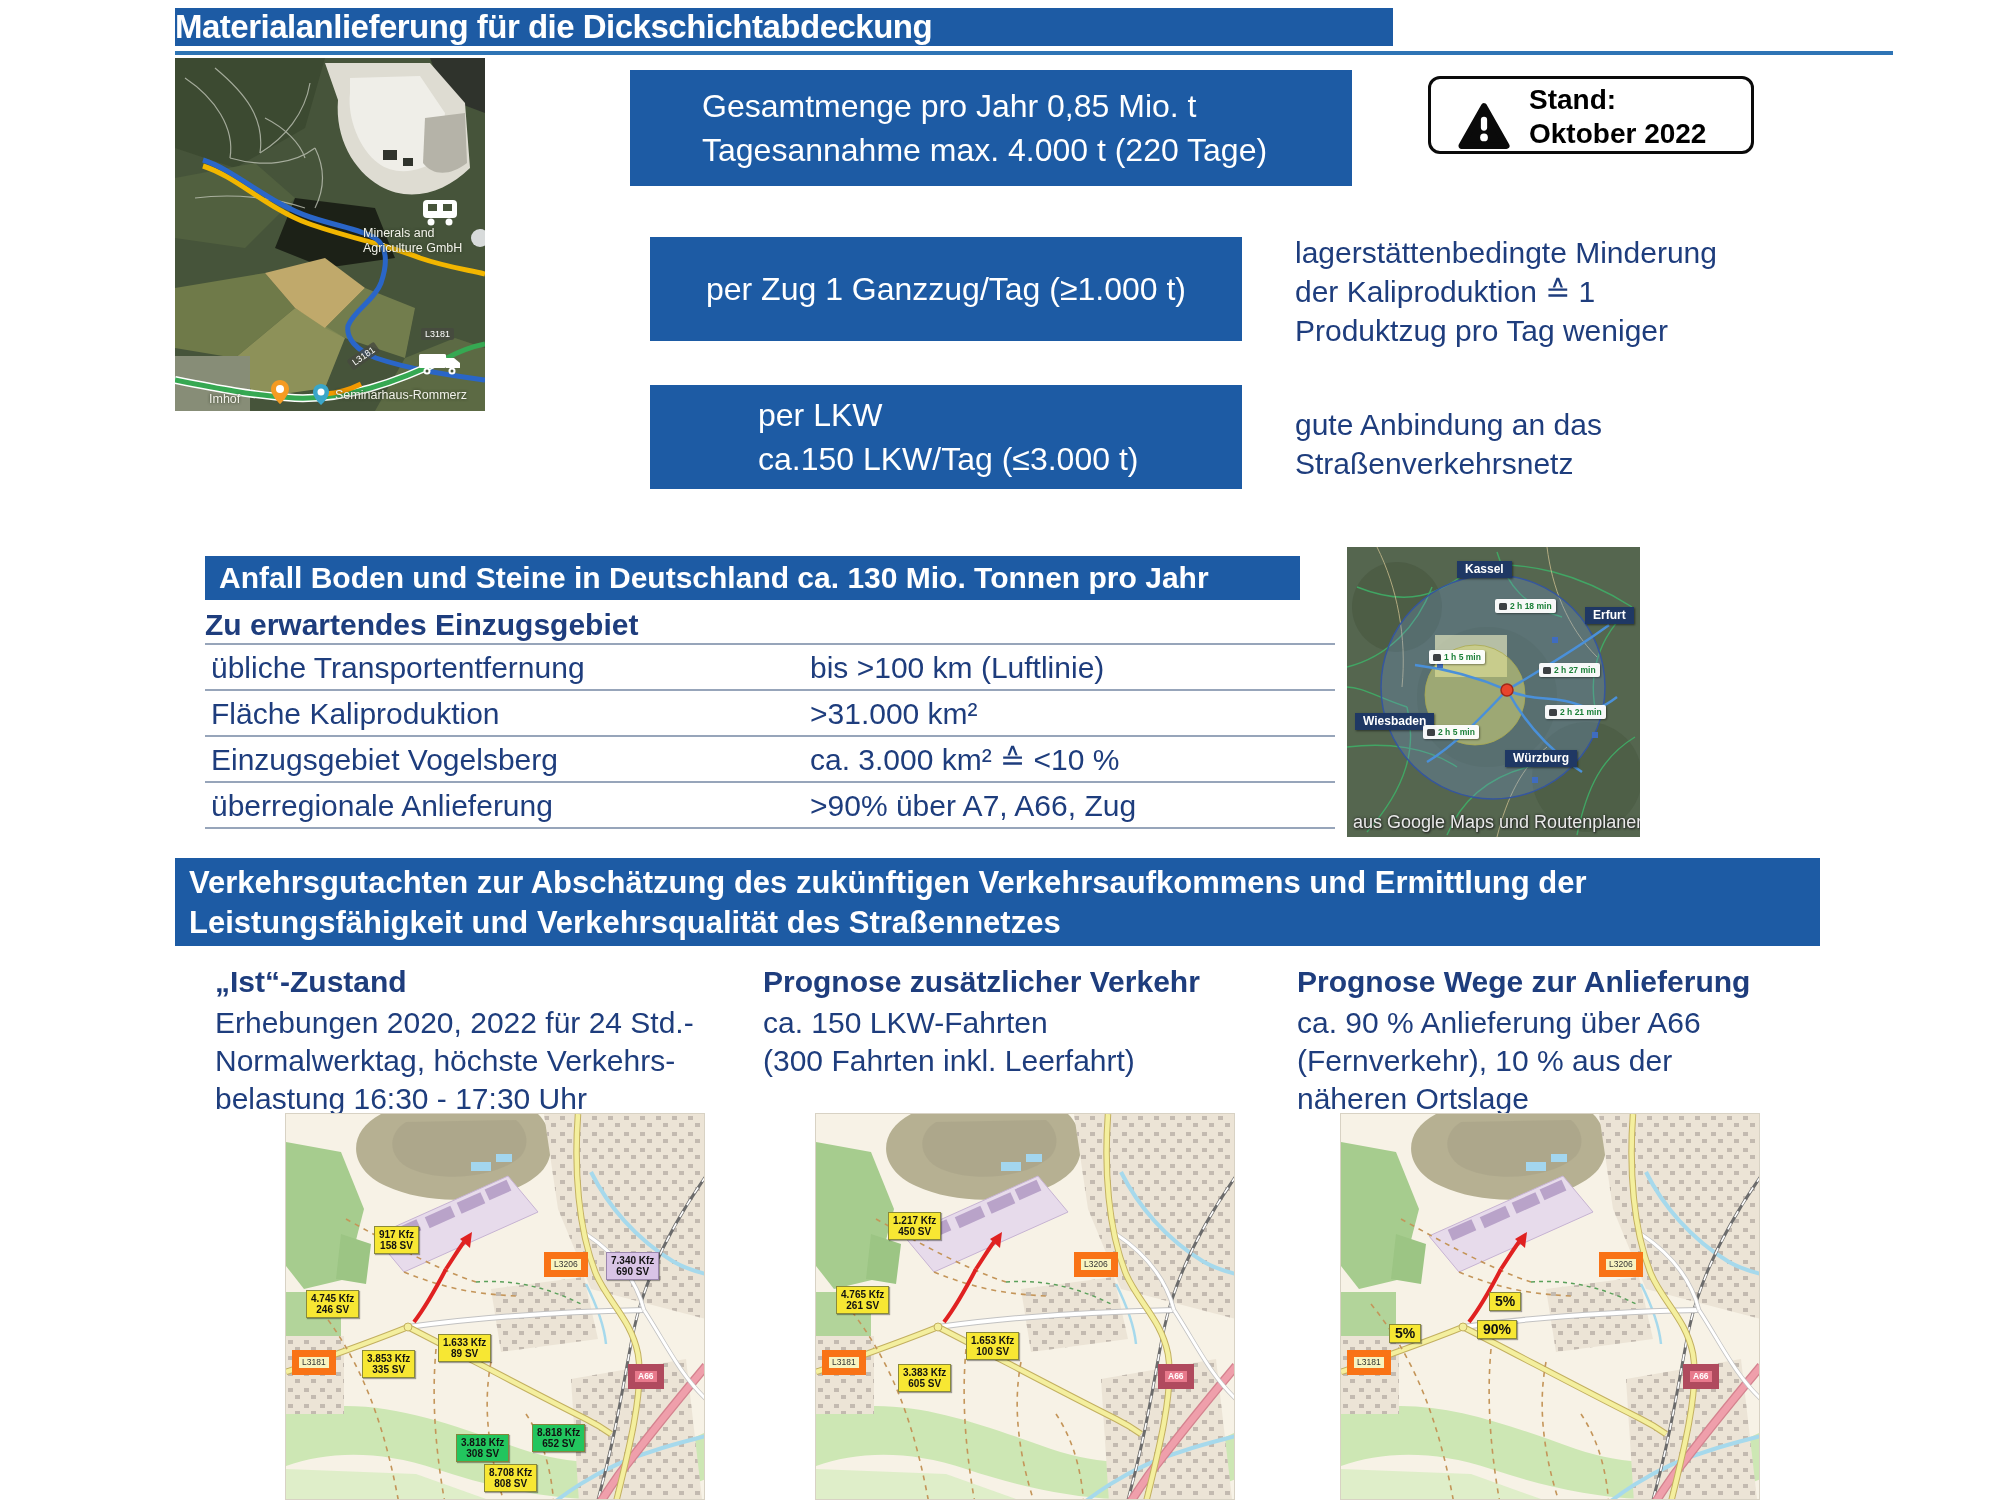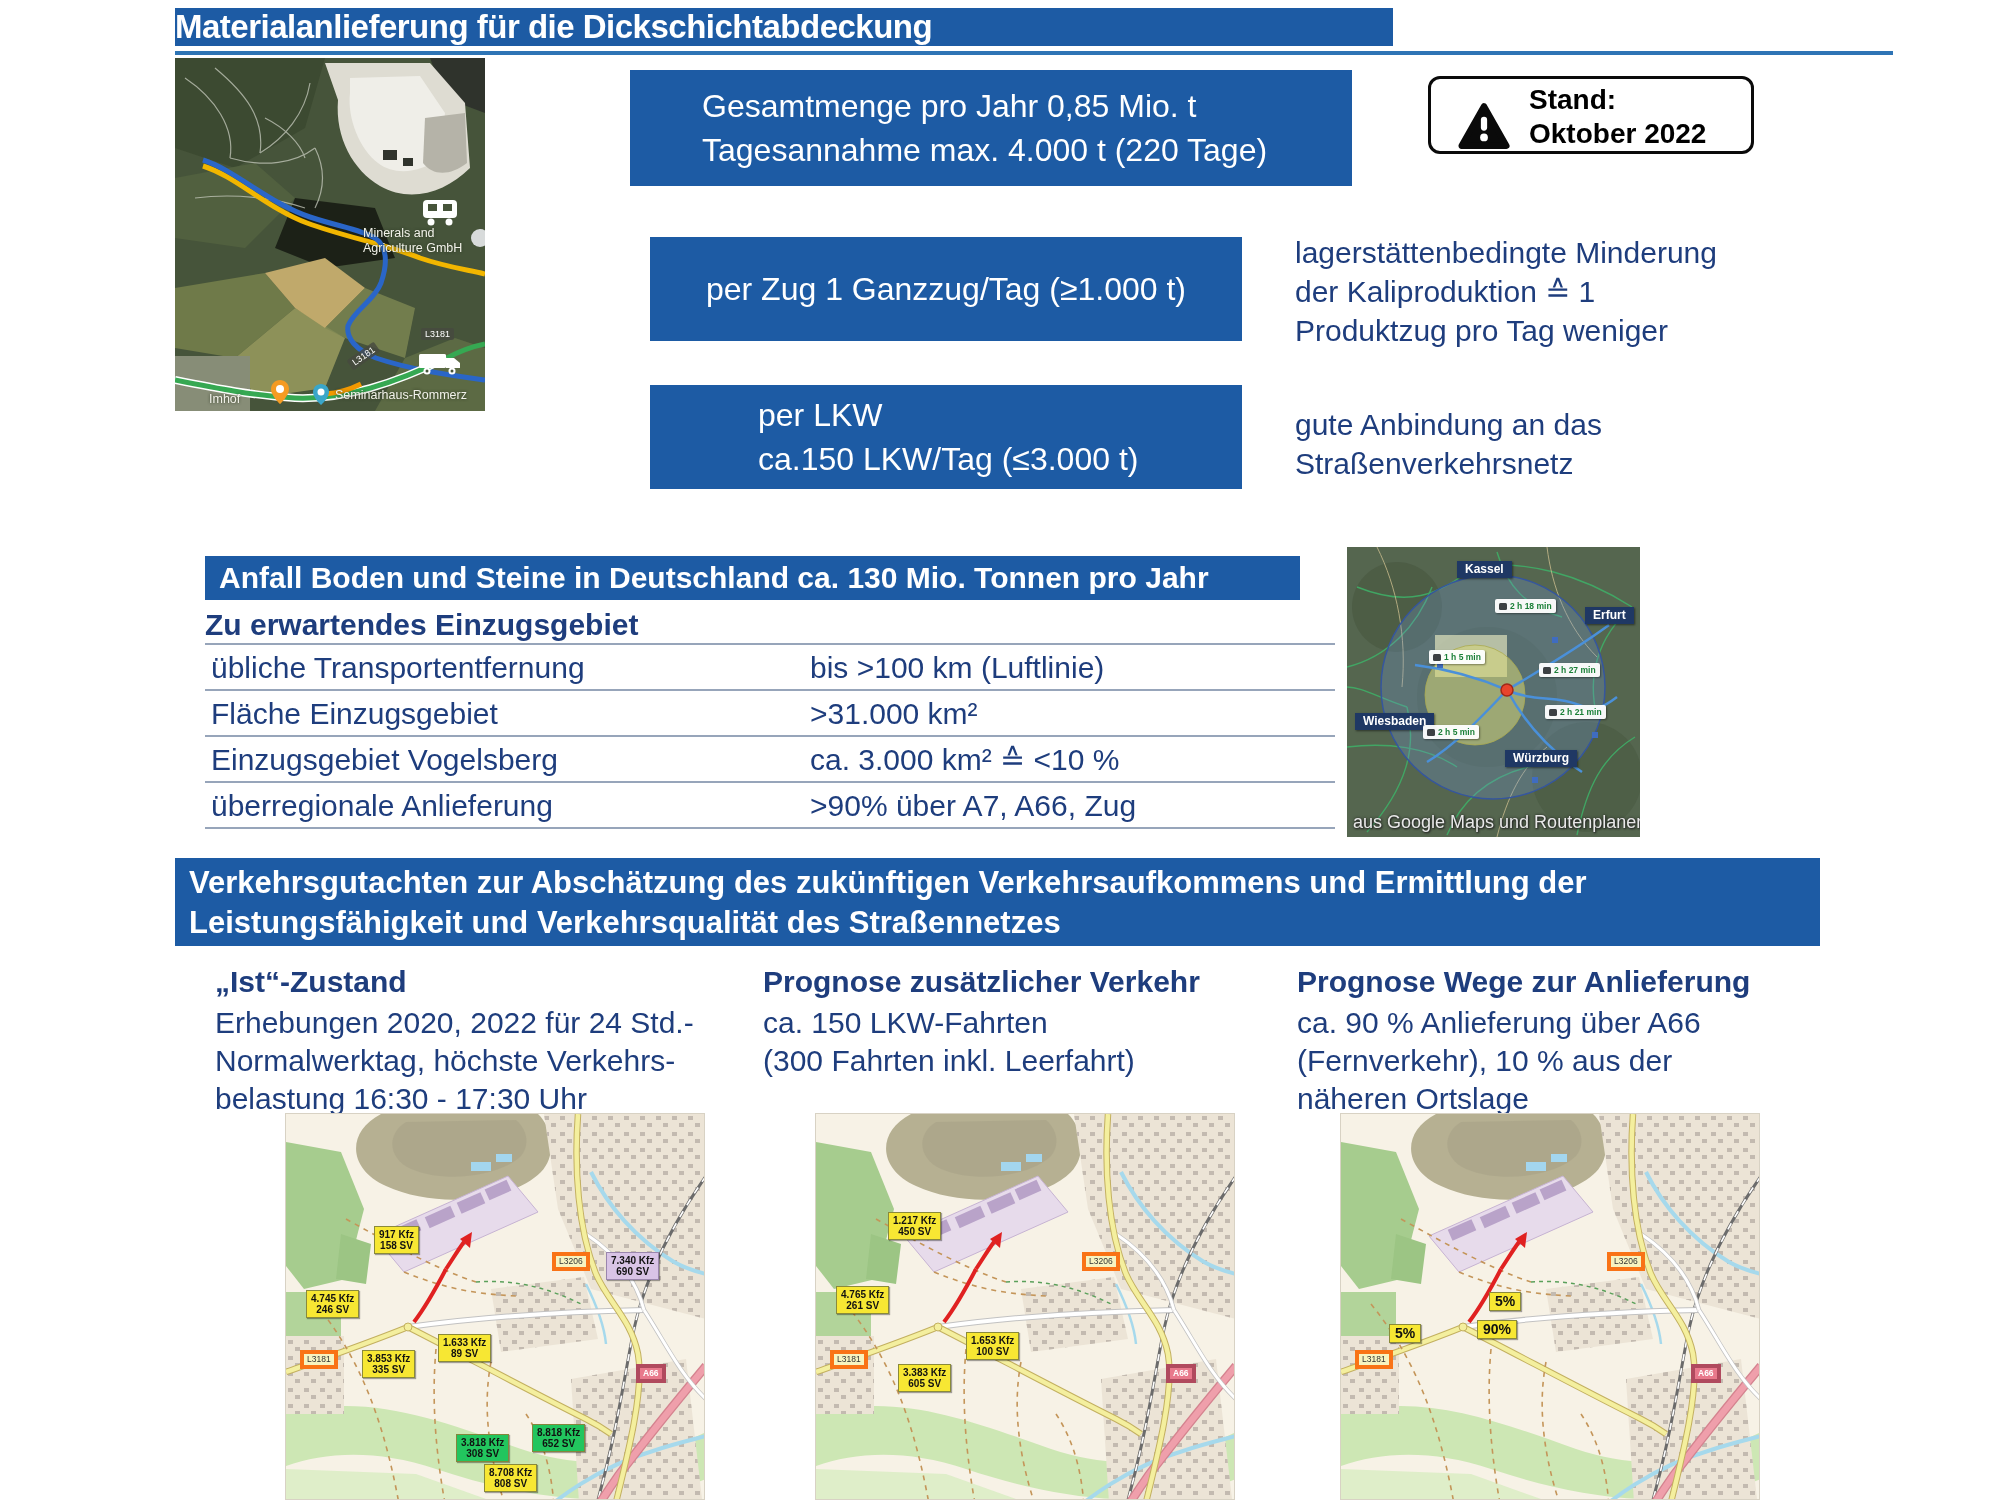--- a/index.html
+++ b/index.html
@@ -75,22 +75,22 @@
   .osmwrap{top:1113px;width:420px;height:387px;overflow:hidden;border:1px solid #d8d2c4;box-sizing:border-box;}
   #map-ist{left:285px;} #map-prog{left:815px;} #map-wege{left:1340px;}
   .osmwrap svg{position:absolute;left:0;top:0;}
   .tl{position:absolute;background:#f7e733;border:1px solid #8a8a3a;color:#111;font-size:10px;
       font-weight:bold;line-height:11px;padding:2px 4px;text-align:center;box-shadow:1px 1px 1px rgba(0,0,0,.35);
       white-space:nowrap;}
   .tl.violet{background:#d9c4e6;border-color:#9a86ad;}
   .tl.olive{background:#22c55e;border-color:#84863c;}
   .pct{position:absolute;background:#f7e733;border:1px solid #8a8a3a;color:#111;font-size:14px;
        font-weight:bold;line-height:15px;padding:1px 5px;box-shadow:1px 1px 1px rgba(0,0,0,.35);}
-  .rb{position:absolute;background:#f7f3c0;border:4px solid #f97316;color:#333;font-size:8.5px;
-      line-height:9px;padding:1px 3px;margin-left:8px;}
+  .rb{position:absolute;background:#f7f3c0;border:7px solid #f97316;color:#333;font-size:8.5px;
+      line-height:9px;padding:1px 3px;}
   .rb.pink{background:#e8798c;border-color:#b04a5e;color:#fff;font-weight:bold;}
 </style>
 </head>
 <body>
 
 <svg width="0" height="0" style="position:absolute" aria-hidden="true">
 <defs>
   <pattern id="bldg" width="16" height="16" patternUnits="userSpaceOnUse">
     <rect x="2" y="2" width="5" height="4" fill="#c3bab0"></rect>
     <rect x="9" y="9" width="5" height="4" fill="#c3bab0"></rect>
@@ -273,21 +273,21 @@
   <span>Anfall Boden und Steine in Deutschland ca. 130 Mio. Tonnen pro Jahr</span>
 </div>
 <div id="subhead" class="abs navy">Zu erwartendes Einzugsgebiet</div>
 
 <div id="ctable" class="abs">
   <div class="trow">
     <span class="tlabel">übliche Transportentfernung</span>
     <span class="tval">bis &gt;100 km (Luftlinie)</span>
   </div>
   <div class="trow">
-    <span class="tlabel">Fläche Einzugsgebiet</span>
+    <span class="tlabel">Fläche Kaliproduktion</span>
     <span class="tval">&gt;31.000 km²</span>
   </div>
   <div class="trow">
     <span class="tlabel">Einzugsgebiet Vogelsberg</span>
     <span class="tval">ca. 3.000 km² ≙ &lt;10 %</span>
   </div>
   <div class="trow">
     <span class="tlabel">überregionale Anlieferung</span>
     <span class="tval">&gt;90% über A7, A66, Zug</span>
   </div>

